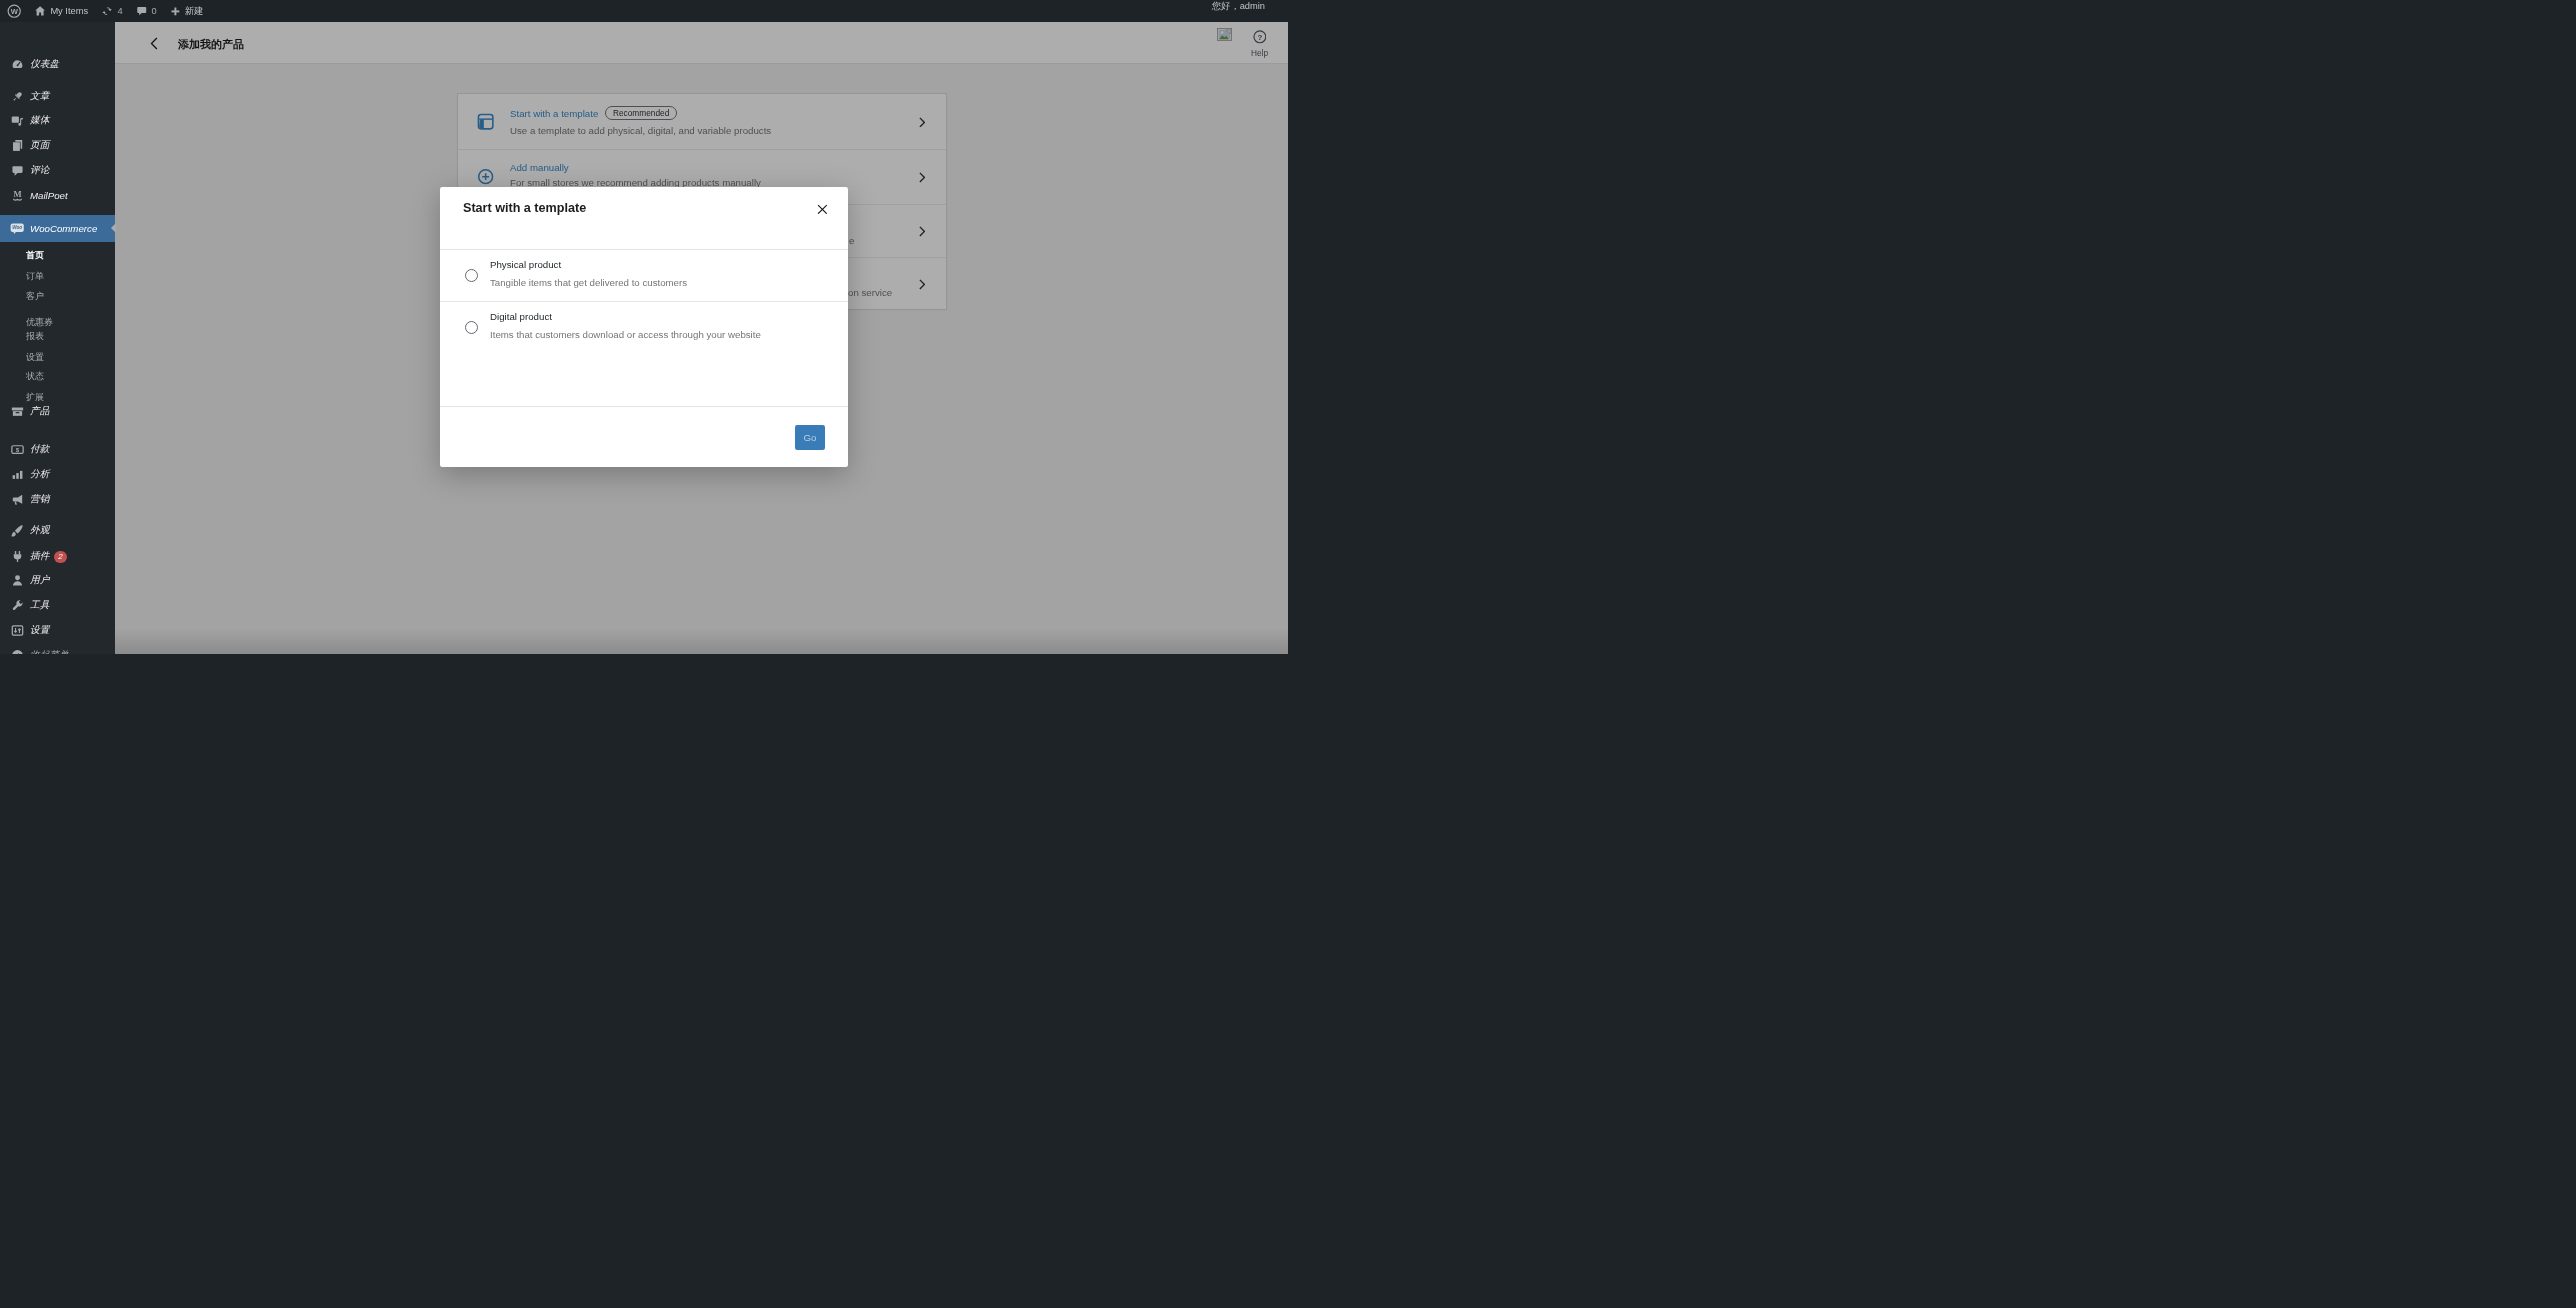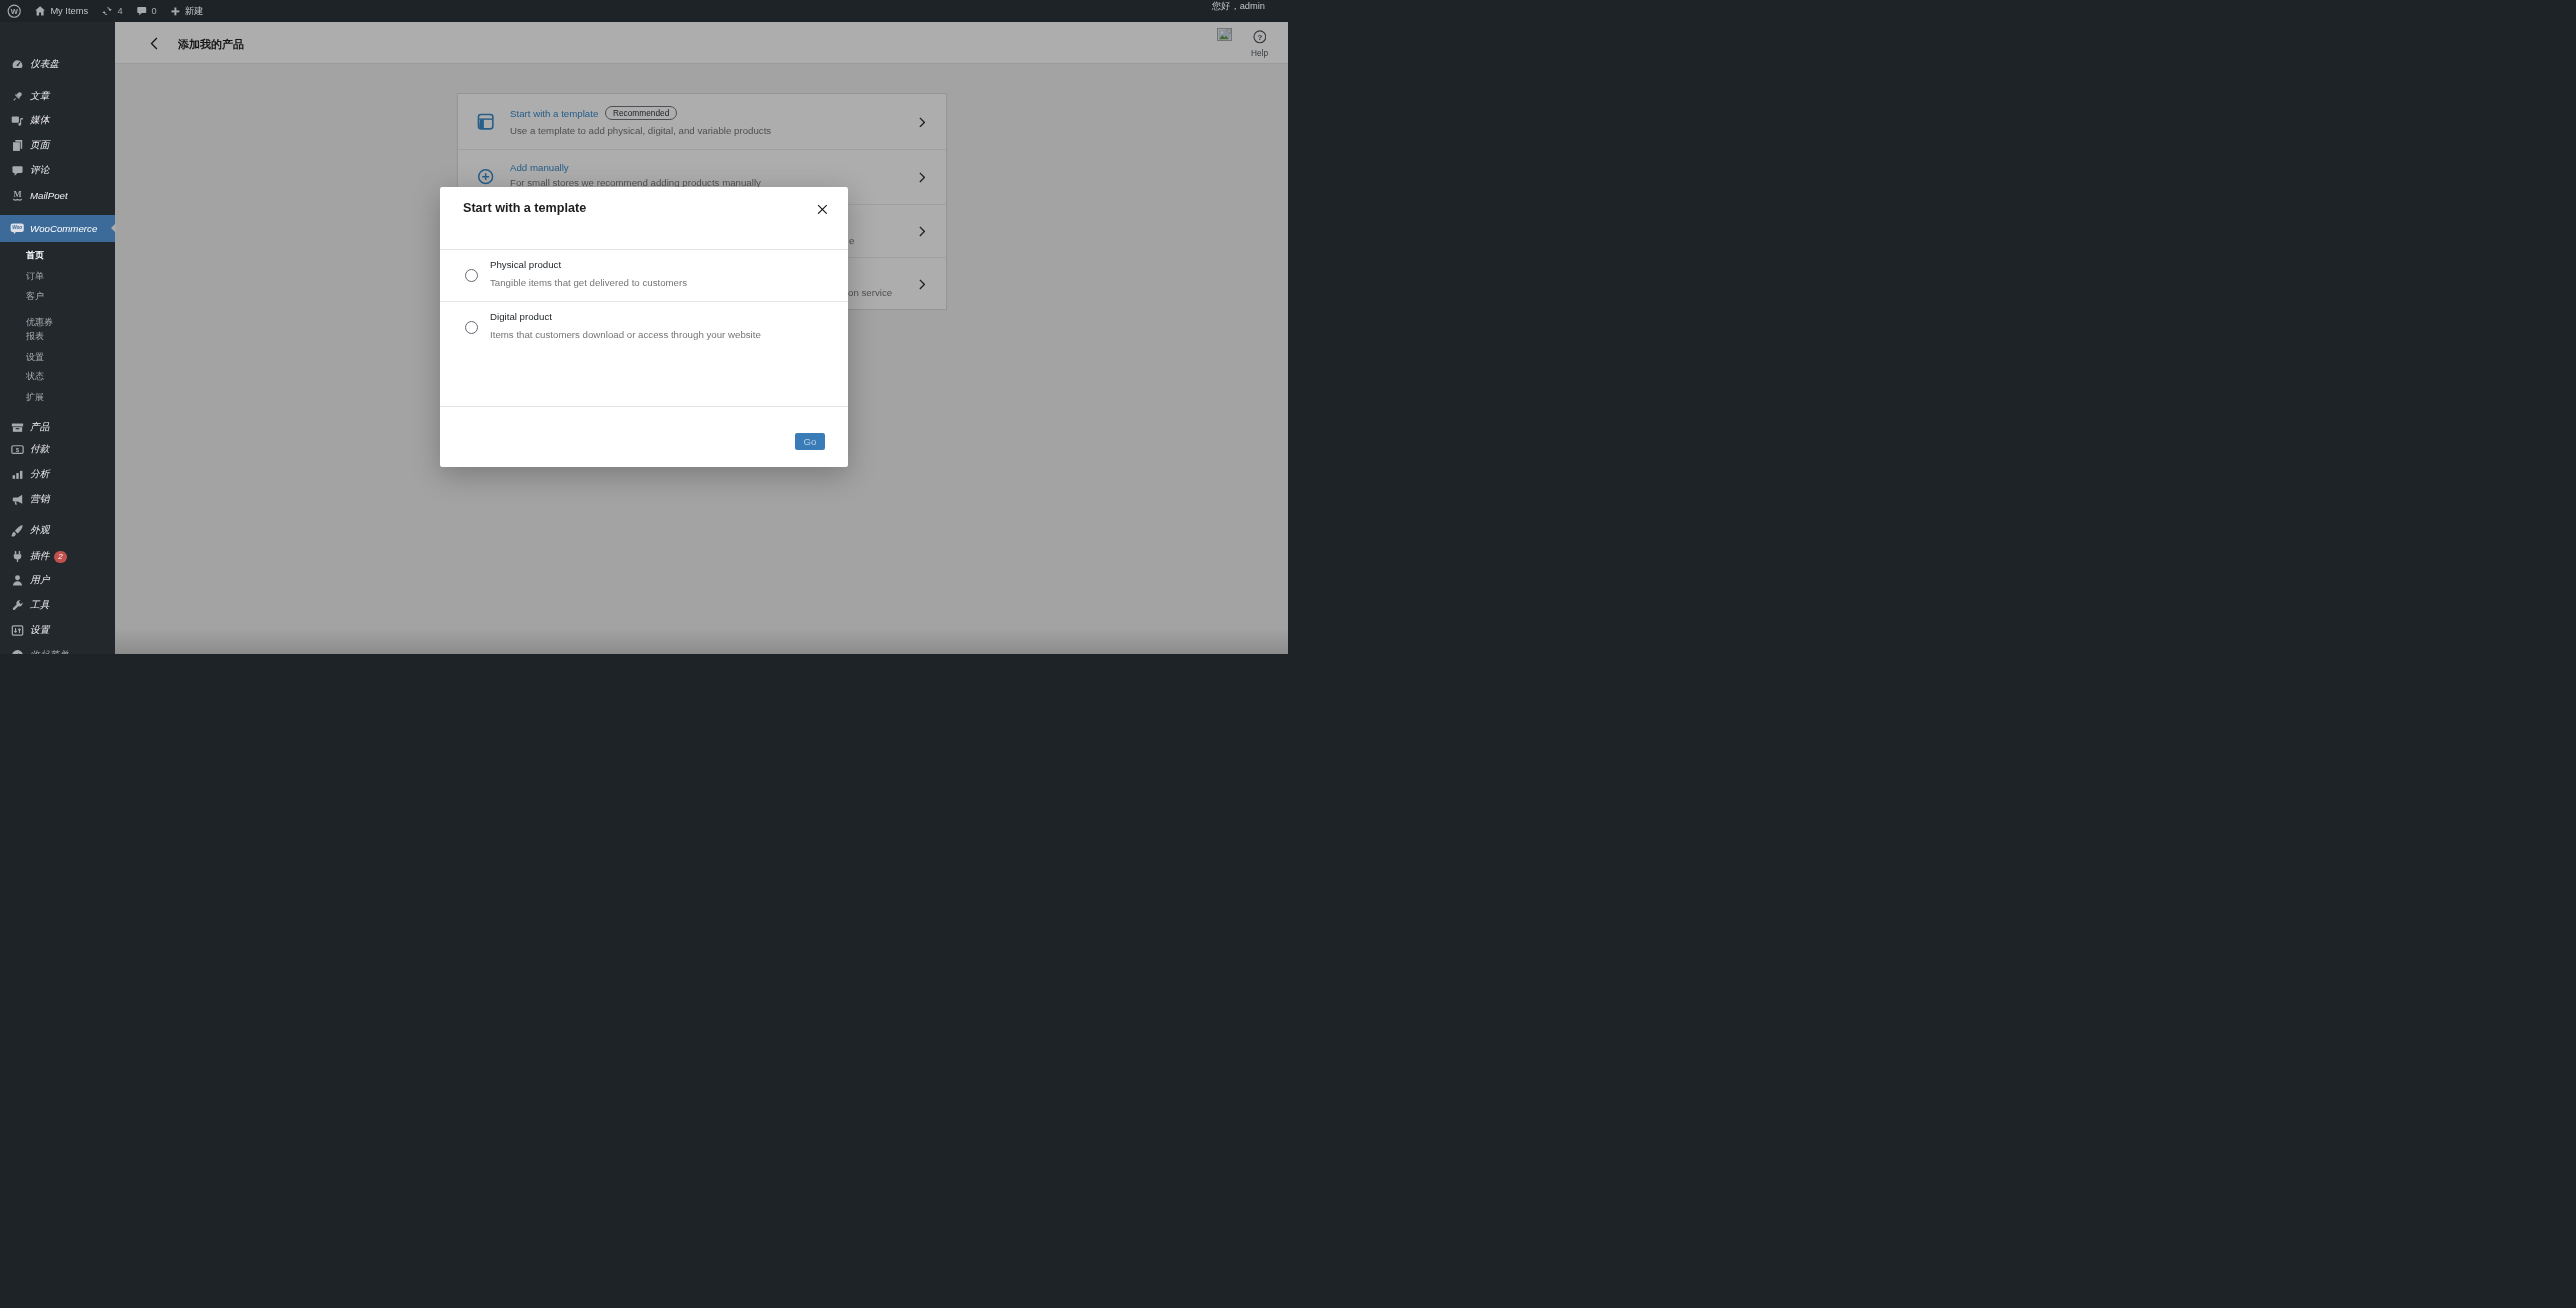--- a/index.html
+++ b/index.html
@@ -55,21 +55,21 @@
 
   
   .modal { position:absolute; left:440px; top:187px; width:408px; height:280px; background:#fff; border-radius:2.2px; box-shadow:0 7.2px 29px rgba(0,0,0,.25); z-index:100; }
   .modal-title { position:absolute; left:23px; top:13.7px; font-size:12.6px; font-weight:bold; color:#1e1e1e; }
   .modal-close { position:absolute; right:20px; top:16.5px; width:10.8px; height:10.8px; cursor:pointer; }
   .modal-option { position:absolute; left:0; width:408px; border-top:0.7px solid #e3e5e8; cursor:pointer;text-decoration:underline; }
   .radio { position:absolute; left:24.5px; top:19.4px; width:13px; height:13px; border:1.1px solid #646970; border-radius:50%; background:#fff; cursor:pointer; }
   .opt-label { position:absolute; left:50px; top:9.3px; font-size:9.7px; color:#24292d; }
   .opt-desc { position:absolute; left:50px; top:27px; font-size:9.7px; color:#757575; }
   .modal-footer { position:absolute; left:0; top:219px; width:408px; height:62px; border-top:0.7px solid #e3e5e8; }
-  .go-btn { position:absolute; right:23px; bottom:18px; min-width:30px; height:17px; padding:0 8.6px; background:#3a7cb8; color:#b9d2e5; border:none; border-radius:2.2px; font-size:9.7px; font-family:inherit; cursor:pointer; }
+  .go-btn { position:absolute; right:23px; bottom:18px; min-width:30px; height:25px; padding:0 8.6px; background:#3a7cb8; color:#b9d2e5; border:none; border-radius:2.2px; font-size:9.7px; font-family:inherit; cursor:pointer; }
 </style>
 </head>
 <body>
 
 <div id="app">
 
   <div class="admin-bar">
     <div class="ab-left">
       <div class="ab-item">
         <span>
@@ -215,21 +215,21 @@
     <div class="submenu-item" style="top:326px">
         <span class="smi-label">设置</span>
       </div>
     <div class="submenu-item" style="top:345px">
         <span class="smi-label">状态</span>
       </div>
     <div class="submenu-item" style="top:366px">
         <span class="smi-label">扩展</span>
       </div>
 
-    <div class="menu-item" style="top:395px">
+    <div class="menu-item" style="top:379px">
       <span class="mi-icon">
         <svg width="13" height="13" viewBox="0 0 18 18" fill="#a7aaad">
             <rect x="1.2" y="3.5" width="15.6" height="4"></rect>
             <rect x="2.6" y="8.5" width="12.8" height="6.5"></rect>
             <rect x="6.5" y="9.8" width="5" height="1.6" fill="#23282d"></rect>
           </svg>
       </span>
       <span class="mi-label">产品</span>
     </div>
 

